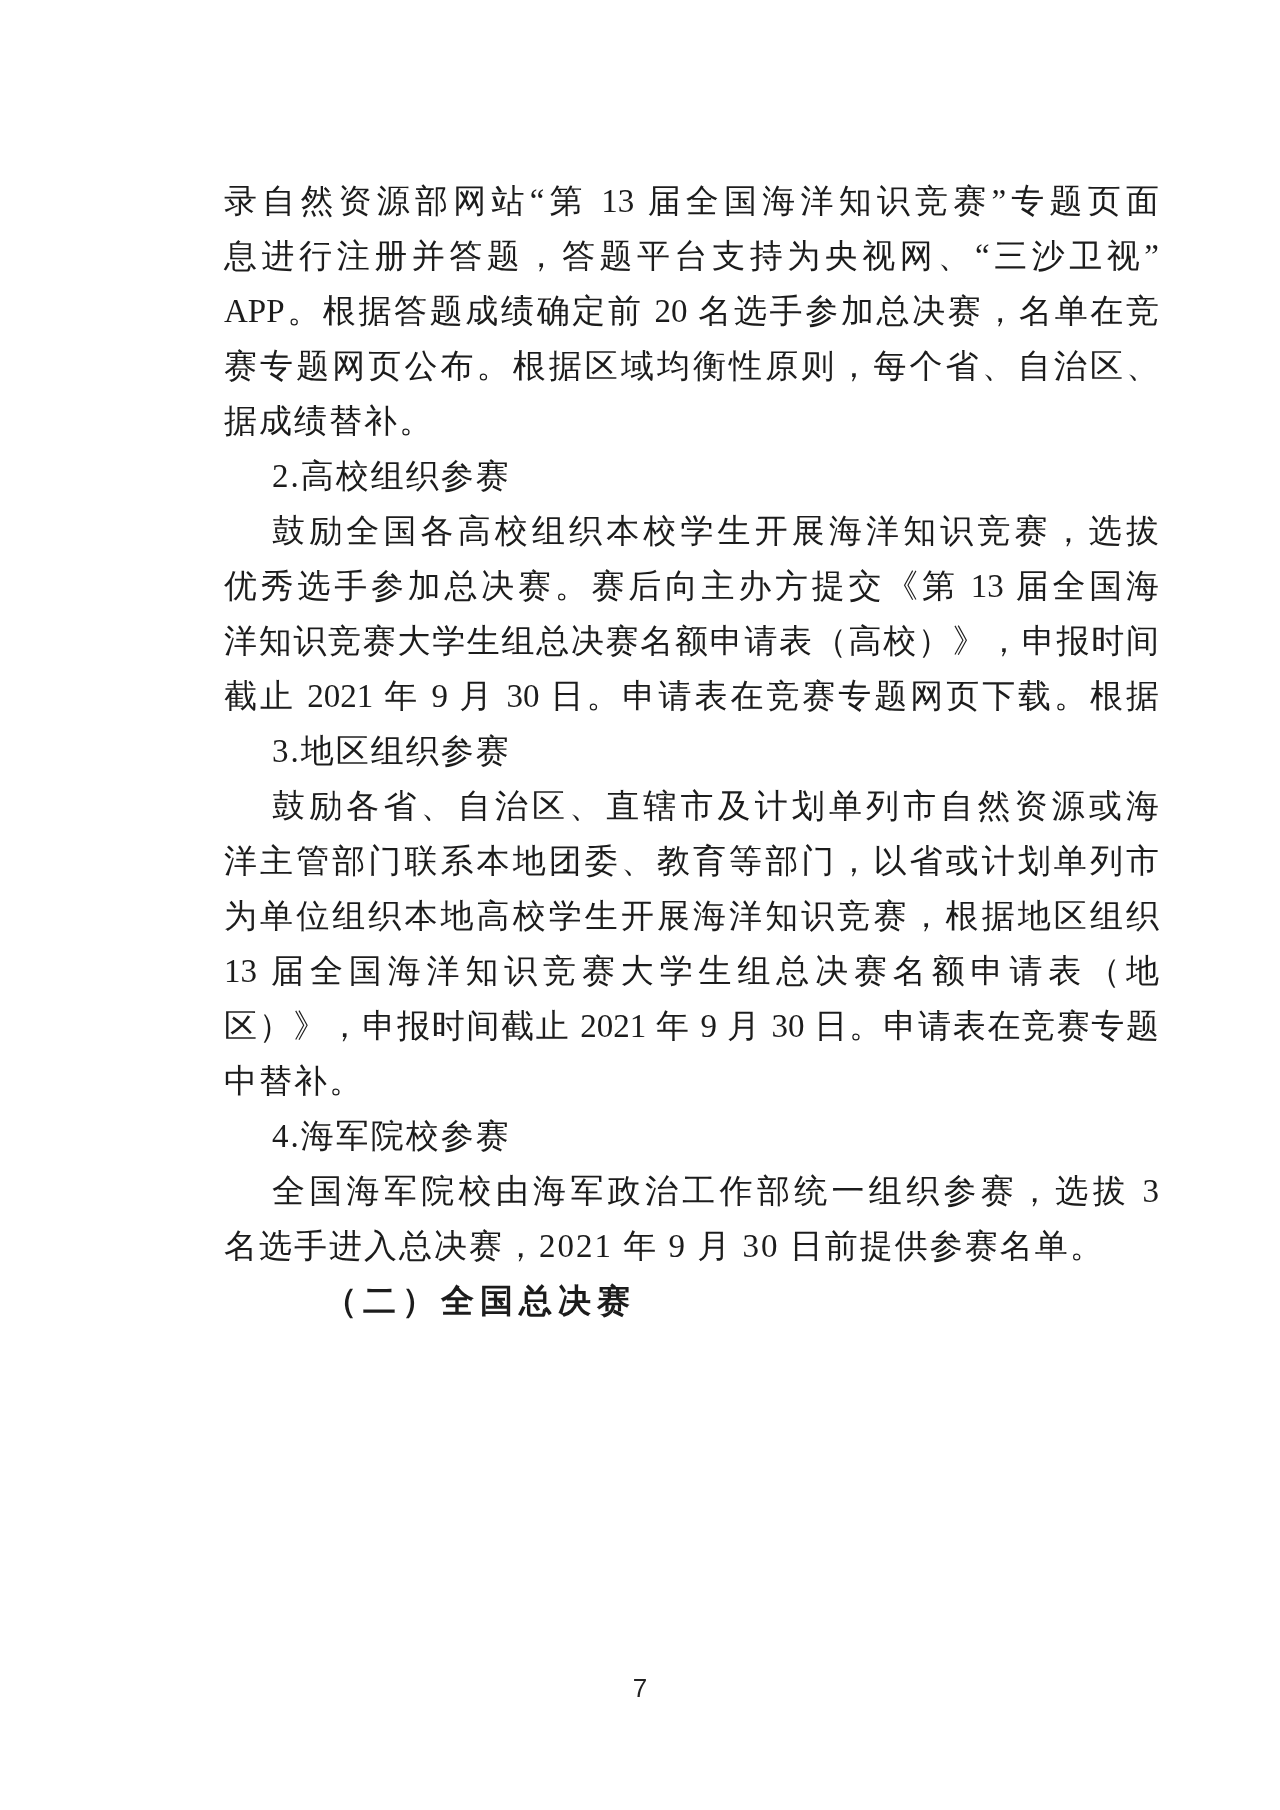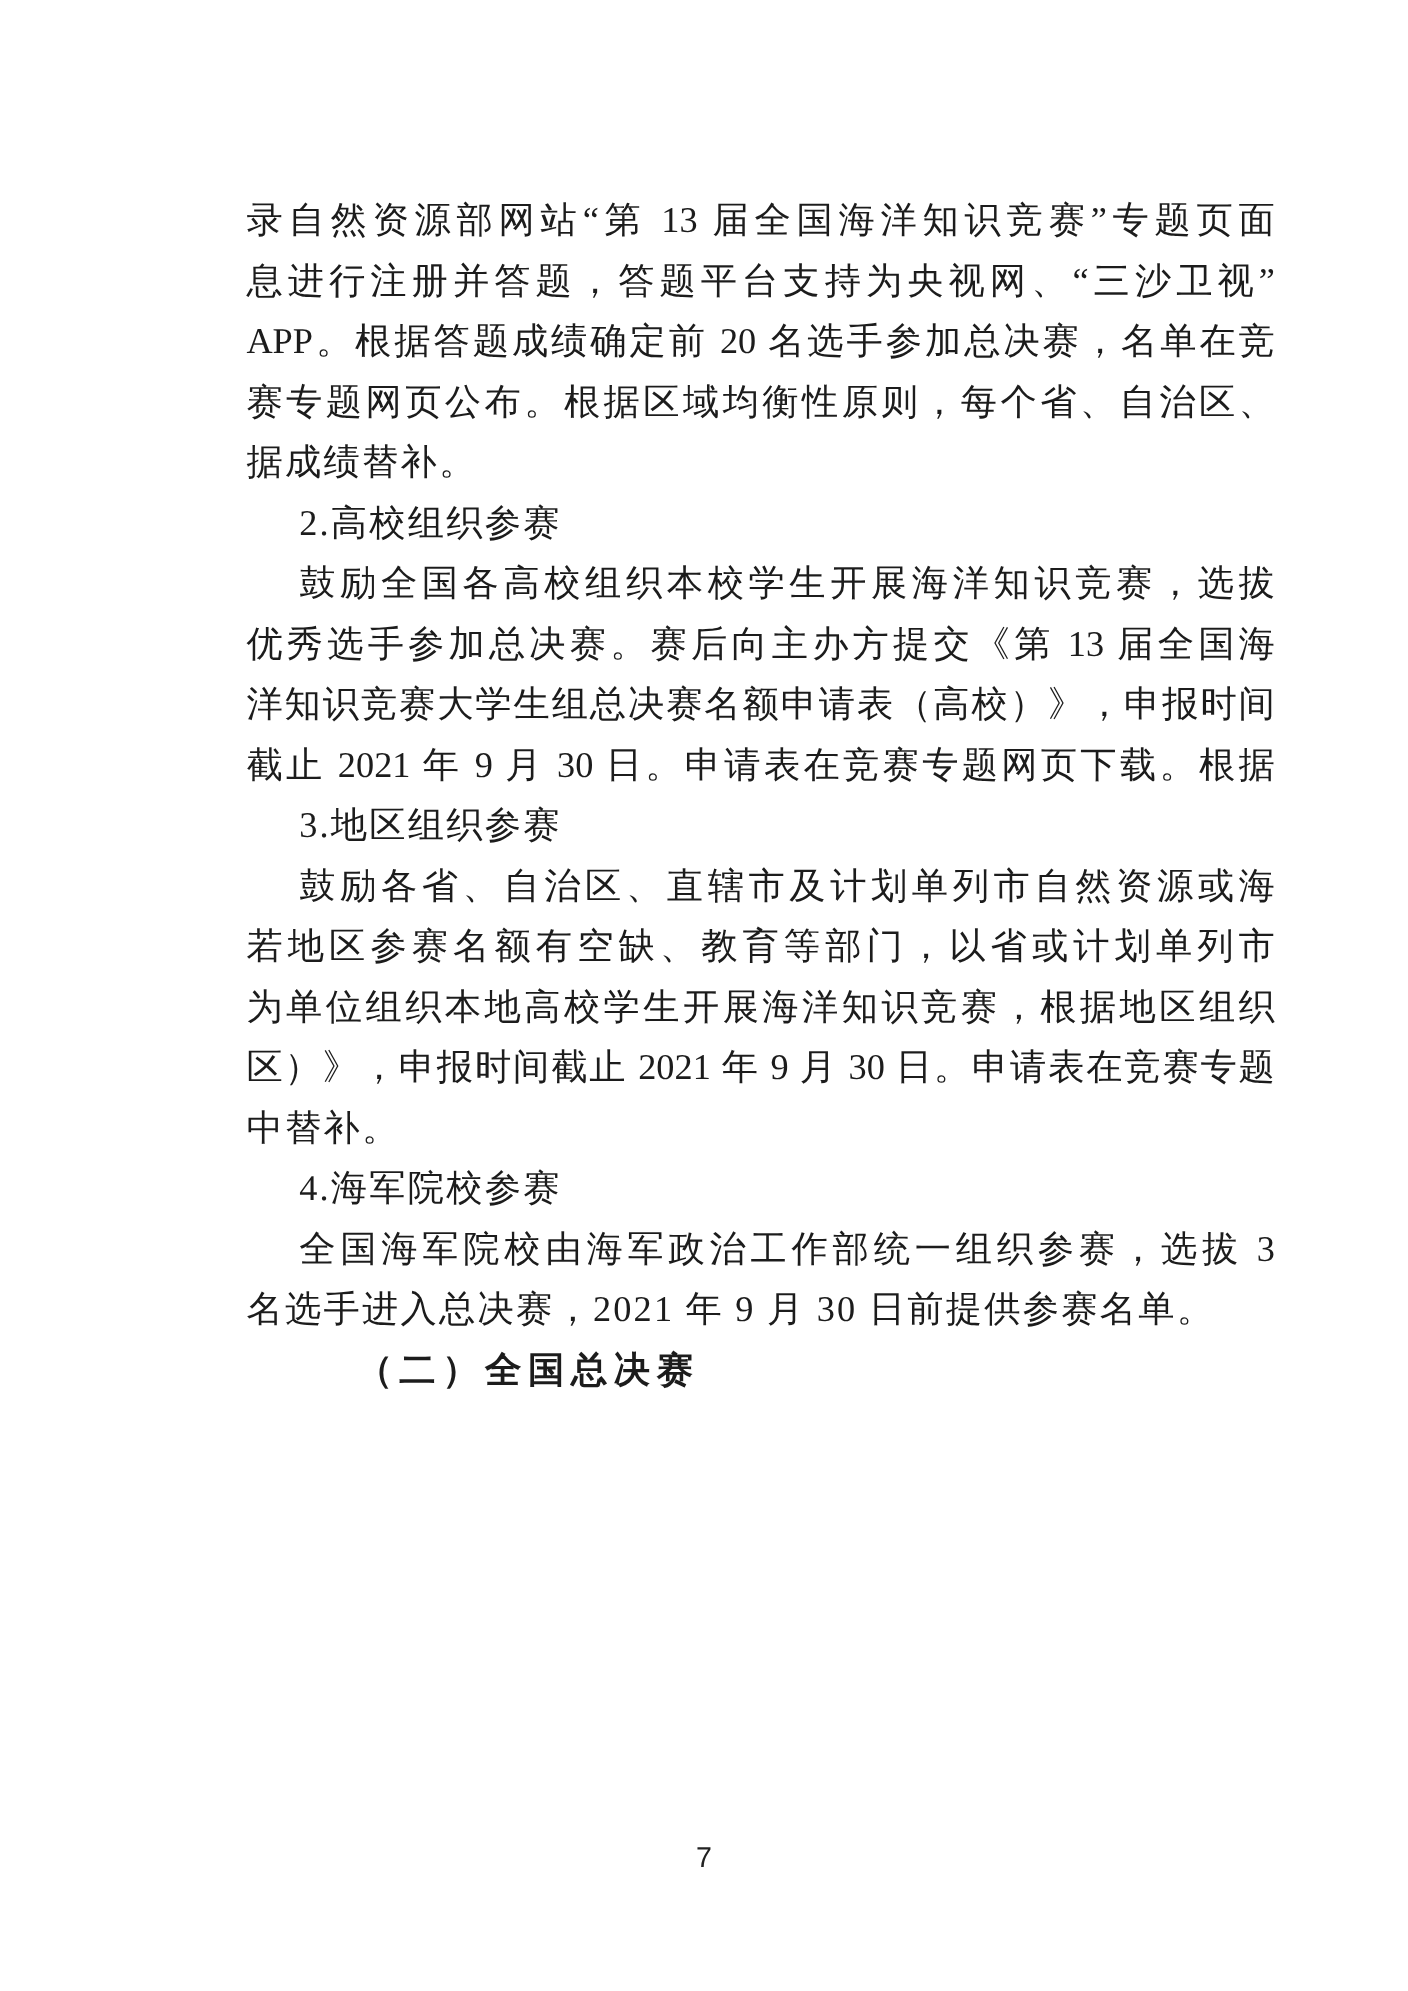--- a/index.html
+++ b/index.html
@@ -77,22 +77,23 @@
     <div class="ln j">APP。根据答题成绩确定前 20 名选手参加总决赛，名单在竞</div>
     <div class="ln j">赛专题网页公布。根据区域均衡性原则，每个省、自治区、</div>
     <div class="ln nj">据成绩替补。</div>
     <div class="ln nj ind">2.高校组织参赛</div>
     <div class="ln j ind">鼓励全国各高校组织本校学生开展海洋知识竞赛，选拔</div>
     <div class="ln j">优秀选手参加总决赛。赛后向主办方提交《第 13 届全国海</div>
     <div class="ln j">洋知识竞赛大学生组总决赛名额申请表（高校）》，申报时间</div>
     <div class="ln j">截止 2021 年 9 月 30 日。申请表在竞赛专题网页下载。根据</div>
     <div class="ln nj ind">3.地区组织参赛</div>
     <div class="ln j ind">鼓励各省、自治区、直辖市及计划单列市自然资源或海</div>
-    <div class="ln j">若地区参赛名额有空缺、教育等部门，以省或计划单列市</div>
+    <div class="ln j">洋主管部门联系本地团委、教育等部门，以省或计划单列市</div>
     <div class="ln j">为单位组织本地高校学生开展海洋知识竞赛，根据地区组织</div>
+    <div class="ln j">13 届全国海洋知识竞赛大学生组总决赛名额申请表（地</div>
     <div class="ln j">区）》，申报时间截止 2021 年 9 月 30 日。申请表在竞赛专题</div>
     <div class="ln nj">中替补。</div>
     <div class="ln nj ind">4.海军院校参赛</div>
     <div class="ln j ind">全国海军院校由海军政治工作部统一组织参赛，选拔 3</div>
     <div class="ln nj">名选手进入总决赛，2021 年 9 月 30 日前提供参赛名单。</div>
     <div class="ln nj ind2 bold">（二）全国总决赛</div>
   </div>
 
   <div class="footer">7</div>
 </div>

